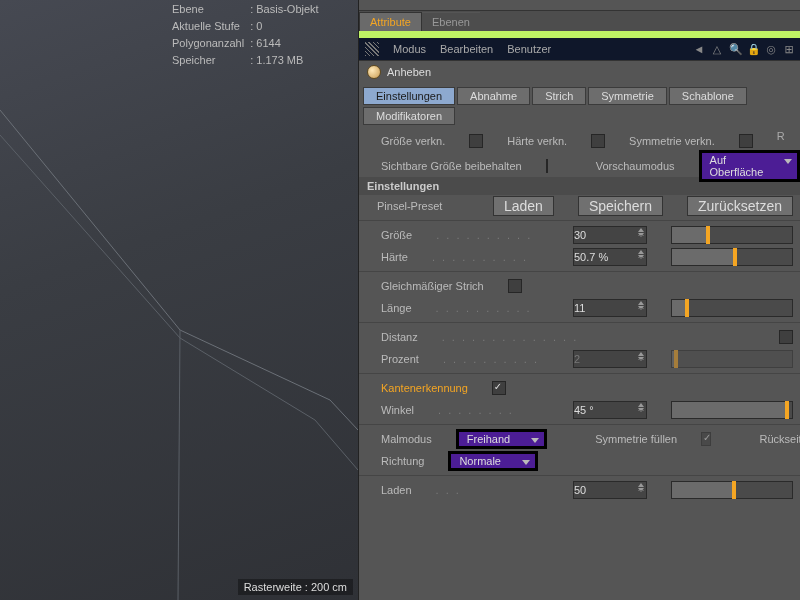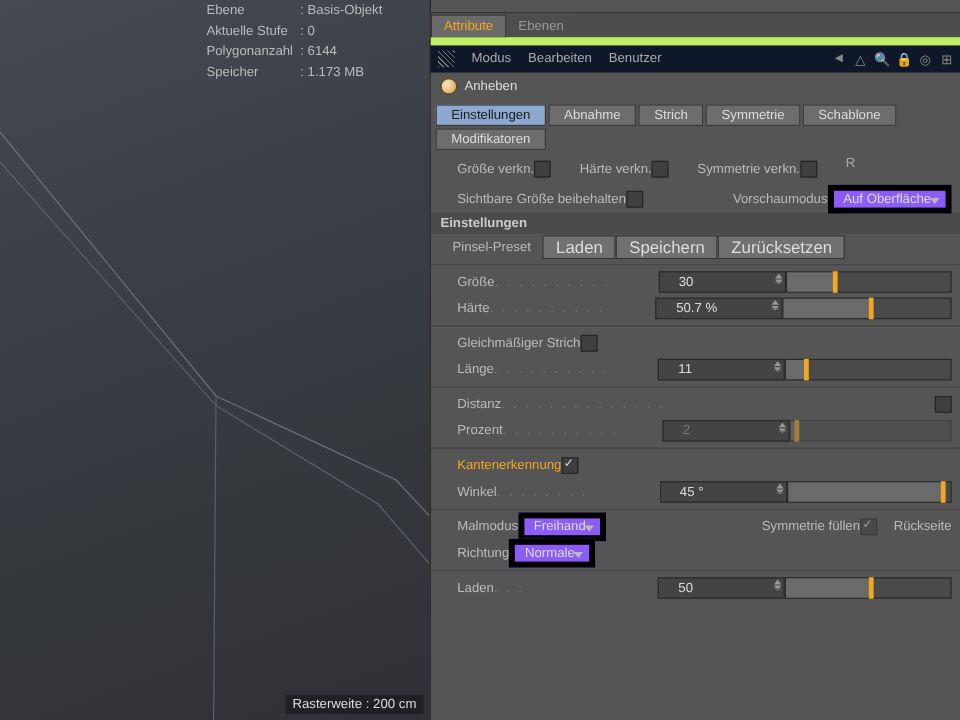--- a/index.html
+++ b/index.html
@@ -17,40 +17,40 @@
 .menubar{display:flex;align-items:center;height:22px;background:#0f172a;border-bottom:1px solid #333;padding:0 6px;gap:14px}
 .menubar .mitem{color:#aaa}
 .menubar .mitem:first-child{width:14px;height:14px;background:repeating-linear-gradient(45deg,#777 0 1px,transparent 1px 3px)}
 .menubar .right{margin-left:auto;display:flex;gap:6px;align-items:center}
 .menubar .right span{color:#888;width:12px;text-align:center}
 .toolname{display:flex;align-items:center;height:22px;padding:0 8px;background:#555;gap:6px;color:#ddd}
 .toolname .ticon{width:12px;height:12px;border-radius:50%;background:radial-gradient(circle at 35% 35%,#ffe9b9,#c89b52);border:1px solid #604a20}
 .subtabs{padding:4px 4px 2px;display:flex;flex-wrap:wrap;gap:2px;background:#555}
 .subtabs .st{padding:2px 12px;background:#6d6d6d;color:#ddd;border:1px solid #3b3b3b;cursor:pointer;font-size:11px}
 .subtabs .st.active{background:#8da9cf;color:#1a1a1a}
-.row{display:flex;align-items:center;height:22px;padding:0 8px;gap:0}
+.row{display:flex;align-items:center;height:22px;padding:0 8px;gap:24px}
 .row .lbl{color:#bbb;white-space:nowrap}
 .row .lblhi{color:#f5a623}
 .chk{width:12px;height:12px;background:#3f3f3f;border:1px solid #262626;display:inline-block}
 .chk.on::after{content:"✓";color:#ddd;font-size:10px;position:relative;top:-2px;left:1px}
 .divlbl{background:#4b4b4b;padding:3px 8px;color:#ccc;font-weight:bold;font-size:11px}
 .btn{background:#707070;color:#ddd;border:1px solid #333;padding:1px 10px;font-size:14px;cursor:pointer}
 .dots{flex:1;min-width:10px;overflow:hidden;color:#7a7a7a;letter-spacing:2px}
-.numbox{width:72px;height:16px;background:#444;border:1px solid #2a2a2a;color:#ddd;display:flex;align-items:center;padding:0 16px;position:relative}
+.numbox{width:72px;height:16px;background:#444;border:1px solid #2a2a2a;color:#ddd;display:flex;align-items:center;padding:0 0;position:relative}
 .numbox.disabled{color:#777}
 .numbox::after{content:"";position:absolute;right:2px;top:2px;width:6px;height:12px;background:linear-gradient(#666,#666) center/6px 1px no-repeat}
 .spn{position:absolute;right:2px;top:1px;display:flex;flex-direction:column;gap:1px}
 .spn i{width:0;height:0;border-left:3px solid transparent;border-right:3px solid transparent}
 .spn i.u{border-bottom:4px solid #999}
 .spn i.d{border-top:4px solid #999}
 .slider{flex:1;height:16px;background:#4a4a4a;border:1px solid #2a2a2a;position:relative;min-width:120px}
 .slider .fill{position:absolute;left:0;top:0;bottom:0;background:#6b6b6b}
 .slider .knob{position:absolute;top:-1px;width:4px;height:18px;background:#f5a623}
 .divider{height:1px;background:#454545;margin:3px 0}
-.dd{background:#8b5cf6;border:5px solid #000000;padding:1px 12px 1px 8px;color:#ddd;position:relative;font-size:11px}
+.dd{background:#4c1d95;border:3px solid #000000;padding:1px 34px 1px 8px;color:#ddd;position:relative;font-size:11px}
 .dd::after{content:"";position:absolute;right:5px;top:6px;width:0;height:0;border-left:4px solid transparent;border-right:4px solid transparent;border-top:5px solid #bbb}
 .faint{color:#888}
 .toplinks{display:flex;gap:24px;padding:3px 22px}
 </style>
 </head>
 <body>
 
 <div class="viewport">
   <div class="geo">
     <svg viewBox="0 0 358 500">

